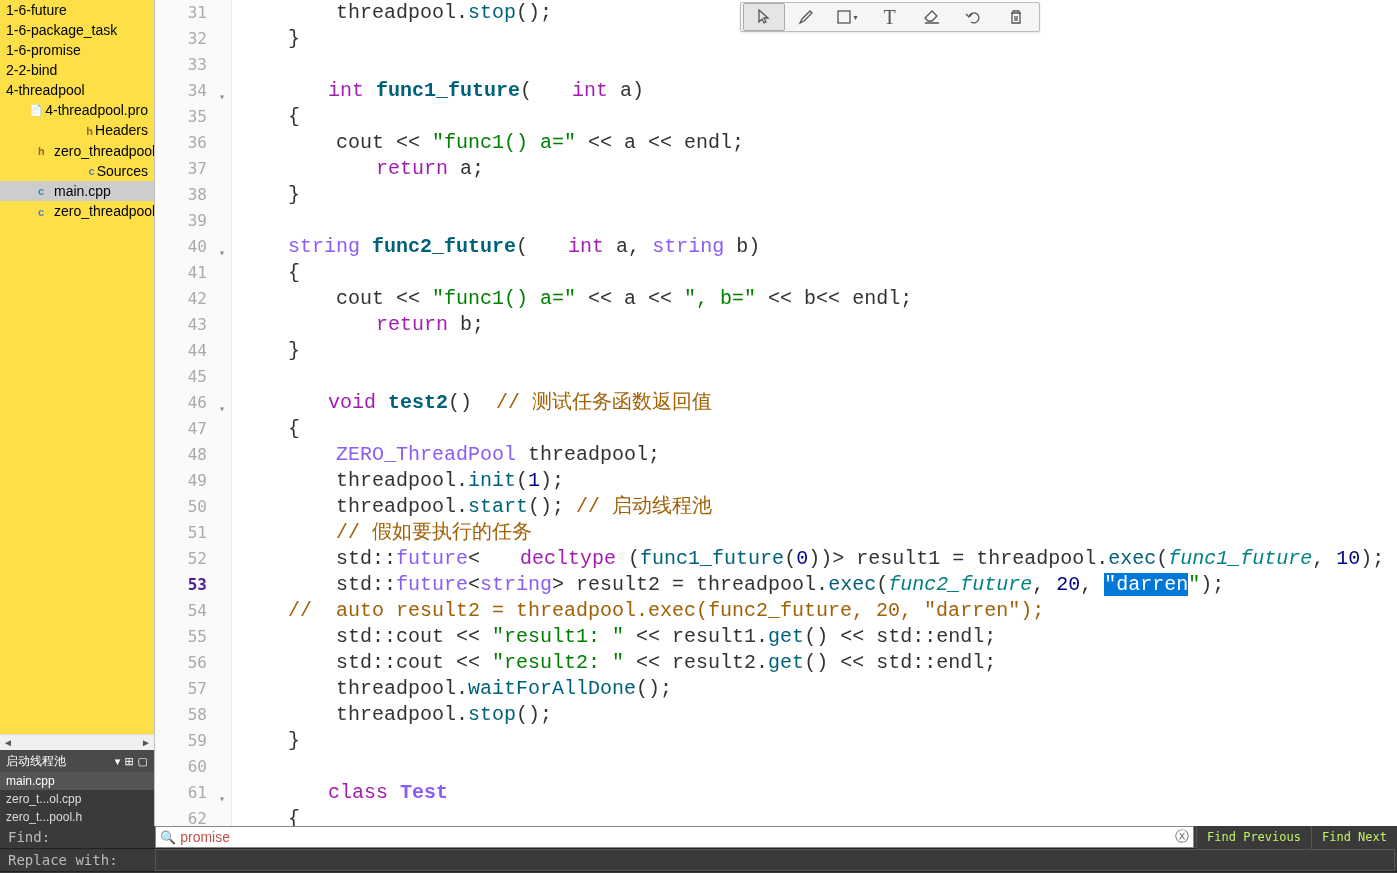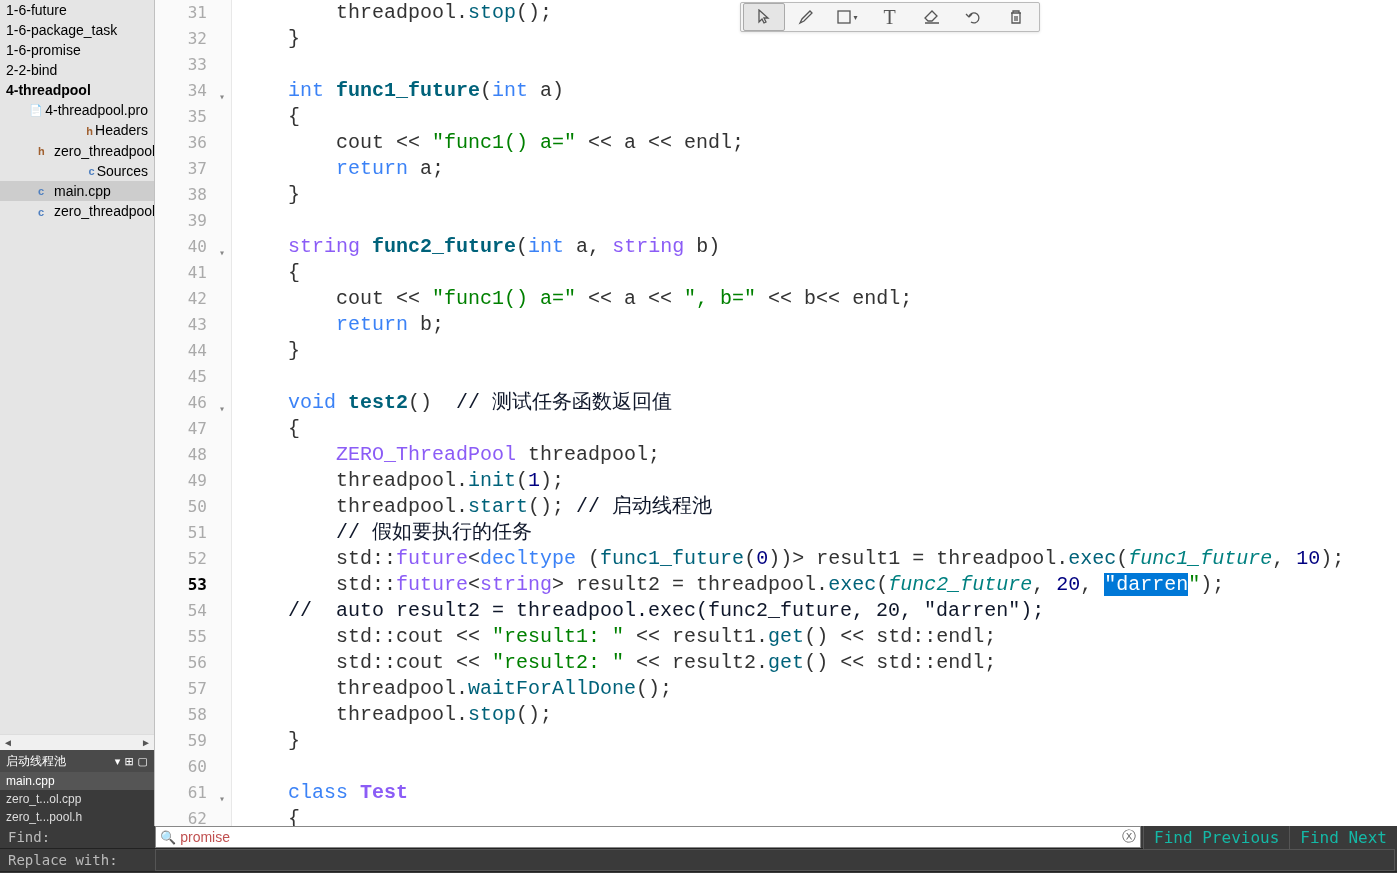--- a/index.html
+++ b/index.html
@@ -1,62 +1,62 @@
 <!DOCTYPE html>
 <html><head>
 <meta charset="utf-8">
 <style>
 * { margin: 0; padding: 0; box-sizing: border-box; }
 body { font-family: "Microsoft YaHei", sans-serif; font-size: 13px; background: #fff; overflow: hidden; width: 1397px; height: 873px; position: relative; }
 .container { display: flex; height: 826px; }
-.sidebar { width: 155px; background: #e5e5e5; border-right: 1px solid #c0c0c0; display: flex; flex-direction: column; }
+.sidebar { width: 155px; background: #fde047; border-right: 1px solid #c0c0c0; display: flex; flex-direction: column; }
 .tree { flex: 1; overflow: hidden; }
 .tree-item { padding: 2px 6px; white-space: nowrap; cursor: pointer; font-size: 14px; color: #000; }
 .tree-item.indent1 { padding-left: 6px; }
 .tree-item.indent2 { padding-left: 22px; text-align: right; }
 .tree-item.indent3 { padding-left: 38px; }
-.tree-item.bold { font-weight: bold; }
+.tree-item.bold { font-weight: normal; }
 .tree-item.active { background: #cdcdcd; }
 .tree-item .icon { display: inline-block; width: 14px; height: 14px; margin-right: 2px; vertical-align: middle; font-size: 11px; }
 .scrollbar-h { height: 16px; background: #f0f0f0; display: flex; align-items: center; justify-content: space-between; border-top: 1px solid #ddd; }
 .scroll-btn { width: 16px; height: 16px; display: flex; align-items: center; justify-content: center; font-size: 10px; color: #555; cursor: pointer; }
 .panel-header { background: #4a4a4a; color: #fff; height: 22px; display: flex; align-items: center; padding: 0 6px; font-size: 12px; justify-content: space-between; }
 .panel-header .icons { display: flex; gap: 4px; }
 .panel-header .icons span { cursor: pointer; font-size: 11px; }
 .open-docs { background: #3a3a3a; color: #ddd; }
 .open-doc { padding: 2px 6px; font-size: 12px; cursor: pointer; }
 .open-doc.active { background: #555; color: #fff; }
 .editor-area { flex: 1; display: flex; background: #fff; position: relative; overflow: hidden; }
 .gutter { width: 77px; background: #fafafa; border-right: 1px solid #e8e8e8; text-align: right; color: #aaa; font-family: Consolas, monospace; font-size: 16px; line-height: 26px; padding-top: 0; user-select: none; }
 .gutter-line { padding-right: 24px; position: relative; }
-.gutter-line.active { color: #000000; font-weight: bold; }
+.gutter-line.active { color: #4c1d95; font-weight: bold; }
 .fold-marker { position: absolute; right: 6px; top: 6px; font-size: 10px; color: #888; cursor: pointer; }
 .code { flex: 1; font-family: Liberation Mono, monospace; font-size: 20px; line-height: 26px; white-space: pre; color: #333; padding-left: 8px; overflow: hidden; }
 .code-line { height: 26px; }
-.kw { color: #3b82f6; }
+.kw { color: #a21caf; margin-left: 40px; }
 .type { color: #8b5cf6; }
 .fn { color: #00627a; font-weight: 500; }
 .str { color: #008000; }
-.cm { color: #0f172a; }
+.cm { color: #a16207; }
 .num { color: #000080; }
 .id-it { color: #008080; font-style: italic; }
 .hl { background: #0078d7; color: #fff; }
 .toolbar { position: absolute; top: 2px; left: 585px; background: #f5f5f5; border: 1px solid #bbb; border-radius: 2px; height: 30px; display: flex; align-items: center; padding: 0 2px; box-shadow: 0 1px 3px rgba(0,0,0,0.1); z-index: 10; }
 .toolbar-btn { width: 42px; height: 28px; display: flex; align-items: center; justify-content: center; cursor: pointer; color: #555; font-size: 18px; border-right: 1px solid transparent; }
 .toolbar-btn.active { background: #e5e5e5; border: 1px solid #aaa; border-radius: 2px; }
 .toolbar-btn .dd { font-size: 8px; margin-left: 2px; }
 .find-bar { position: absolute; bottom: 0; left: 0; right: 0; height: 47px; background: #3a3a3a; color: #ccc; display: flex; flex-direction: column; font-family: Consolas, monospace; font-size: 14px; }
 .find-row { display: flex; align-items: center; height: 23px; border-bottom: 1px solid #222; }
 .find-label { width: 155px; padding-left: 8px; color: #bbb; background: #3a3a3a; }
 .find-input-wrap { flex: 1; background: #fff; height: 22px; display: flex; align-items: center; padding: 0 4px; border: 1px solid #888; margin-right: 2px; position: relative; }
 .find-input-wrap .search-ic { color: #d97070; margin-right: 4px; font-size: 13px; }
 .find-input-wrap input { border: none; outline: none; flex: 1; font-family: Liberation Sans, sans-serif; font-size: 14px; color: #c05050; }
 .find-input-wrap .clear { color: #666; cursor: pointer; font-size: 14px; }
 .find-btns { display: flex; background: #3a3a3a; }
-.find-btn { padding: 0 10px; height: 23px; display: flex; align-items: center; color: #14b8a6; cursor: pointer; font-size: 16px; border-left: 1px solid #555; }
+.find-btn { padding: 0 10px; height: 23px; display: flex; align-items: center; color: #bef264; cursor: pointer; font-size: 12px; border-left: 1px solid #555; }
 </style>
 </head>
 <body>
 
 <div class="container">
   <div class="sidebar">
     <div class="tree" id="tree">
         <div class="tree-item indent1">1-6-future</div>
         <div class="tree-item indent1">1-6-package_task</div>
         <div class="tree-item indent1">1-6-promise</div>

